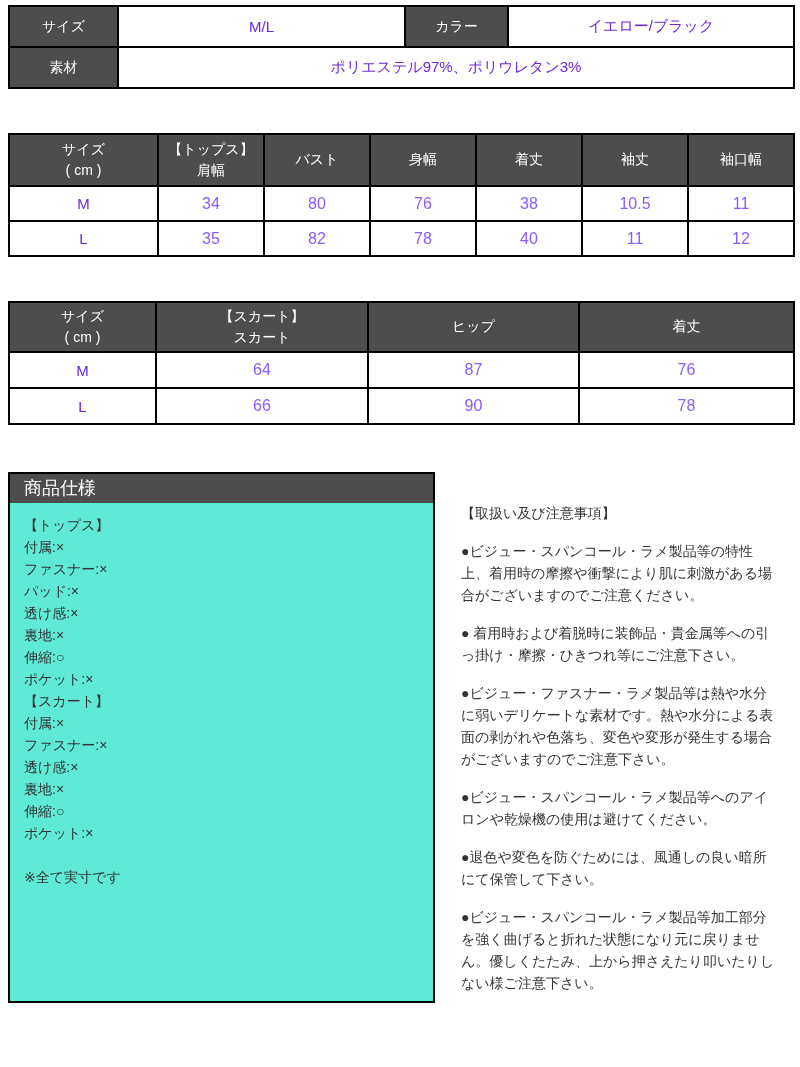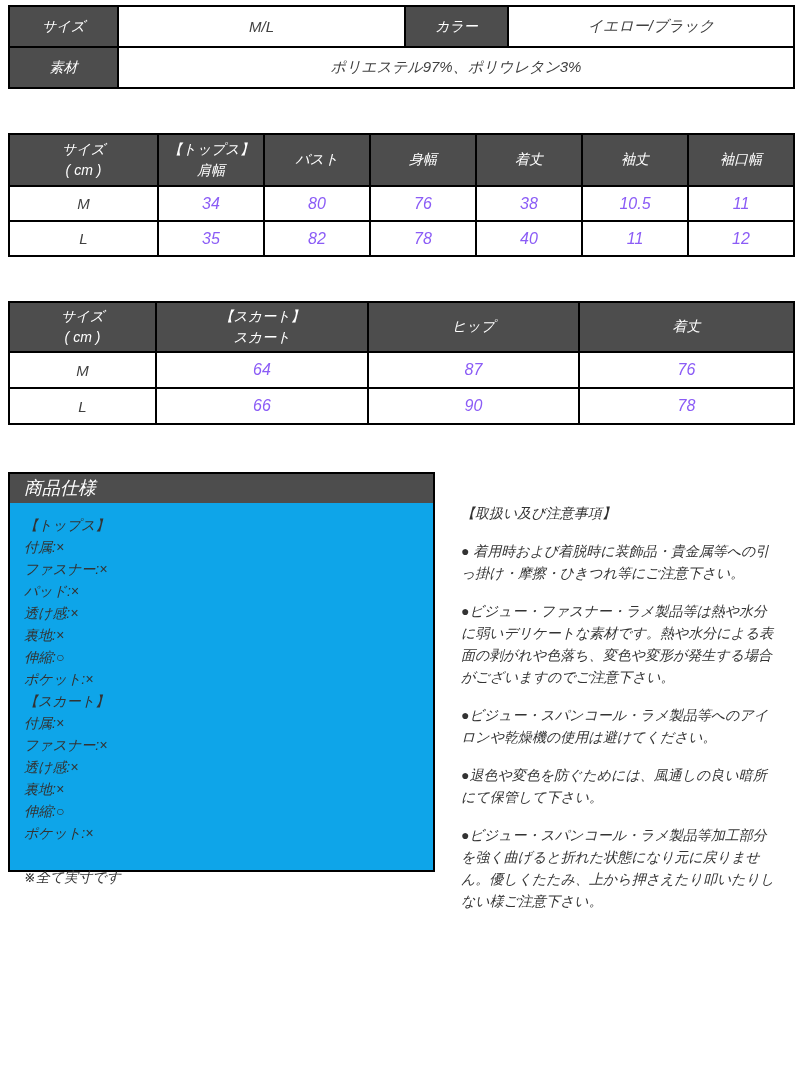--- a/index.html
+++ b/index.html
@@ -1,39 +1,39 @@
 <!DOCTYPE html>
 <html><head>
 <meta charset="utf-8">
 <style>
   html,body { margin:0; padding:0; background:#fff; }
   body { font-family:"Liberation Sans","DejaVu Sans",sans-serif; color:#333; }
-  .page { position:relative; width:800px; height:1067px; background:#fff; overflow:hidden;font-style:italic; }
+  .page { position:relative; width:800px; height:1067px; background:#fff; overflow:hidden; }
 
   table.t { border-collapse:collapse; table-layout:fixed; position:absolute; border:2px solid #000; }
   table.t td { border:2px solid #000; text-align:center; vertical-align:middle; padding:0; overflow:hidden; }
   td.hd { background:#4d4d4d; color:#fff; font-size:14px; font-weight:normal; }
-  td.val { color:#404040; font-size:15px; background:#fff; }
+  td.val { color:#6d28d9; font-size:15px; background:#fff; }
   td.num { color:#8b5cf6; font-size:16px; background:#fff;
            border-left:1px solid #3c3c3c; border-right:1px solid #3c3c3c; }
   .hd .l2 { line-height:21px; }
 
   #t1 { left:8px; top:5px; width:785px; }
   #t1 tr { height:41px; }
 
   #t2 { left:8px; top:133px; width:785px; }
   #t2 tr.head { height:52px; }
   #t2 tr.data { height:35px; }
 
   #t3 { left:8px; top:301px; width:785px; }
   #t3 tr.head { height:50px; }
   #t3 tr.data { height:36px; }
 
-  .spec-box { position:absolute; left:8px; top:472px; width:427px; height:400px;
-              border:2px solid #000; box-sizing:border-box; background:#0ea5e9; }
+  .spec-box { position:absolute; left:8px; top:472px; width:427px; height:531px;
+              border:2px solid #000; box-sizing:border-box; background:#5eead4; }
   .spec-title-bar { height:29px; background:#4d4d4d; color:#fff; font-size:18px;
                     line-height:29px; padding-left:14px; }
   .spec-body { padding:11px 14px; font-size:14px; color:#333; }
   .spec-line { height:22px; line-height:22px; white-space:pre; }
 
   .care { position:absolute; left:445px; top:486px; width:350px;
           font-size:14px; line-height:22px; color:#333; }
   .care p { margin:16px; }
 </style>
 </head>
@@ -164,20 +164,21 @@
       <div class="spec-line">裏地:×</div>
       <div class="spec-line">伸縮:○</div>
       <div class="spec-line">ポケット:×</div>
       <div class="spec-line"></div>
       <div class="spec-line">※全て実寸です</div>
     </div>
   </div>
 
   <div class="care">
     <p>【取扱い及び注意事項】</p>
+    <p>●ビジュー・スパンコール・ラメ製品等の特性上、着用時の摩擦や衝撃により肌に刺激がある場合がございますのでご注意ください。</p>
     <p>● 着用時および着脱時に装飾品・貴金属等への引っ掛け・摩擦・ひきつれ等にご注意下さい。</p>
     <p>●ビジュー・ファスナー・ラメ製品等は熱や水分に弱いデリケートな素材です。熱や水分による表面の剥がれや色落ち、変色や変形が発生する場合がございますのでご注意下さい。</p>
     <p>●ビジュー・スパンコール・ラメ製品等へのアイロンや乾燥機の使用は避けてください。</p>
     <p>●退色や変色を防ぐためには、風通しの良い暗所にて保管して下さい。</p>
     <p>●ビジュー・スパンコール・ラメ製品等加工部分を強く曲げると折れた状態になり元に戻りません。優しくたたみ、上から押さえたり叩いたりしない様ご注意下さい。</p>
   </div>
 
 </div>
 
 </body></html>

